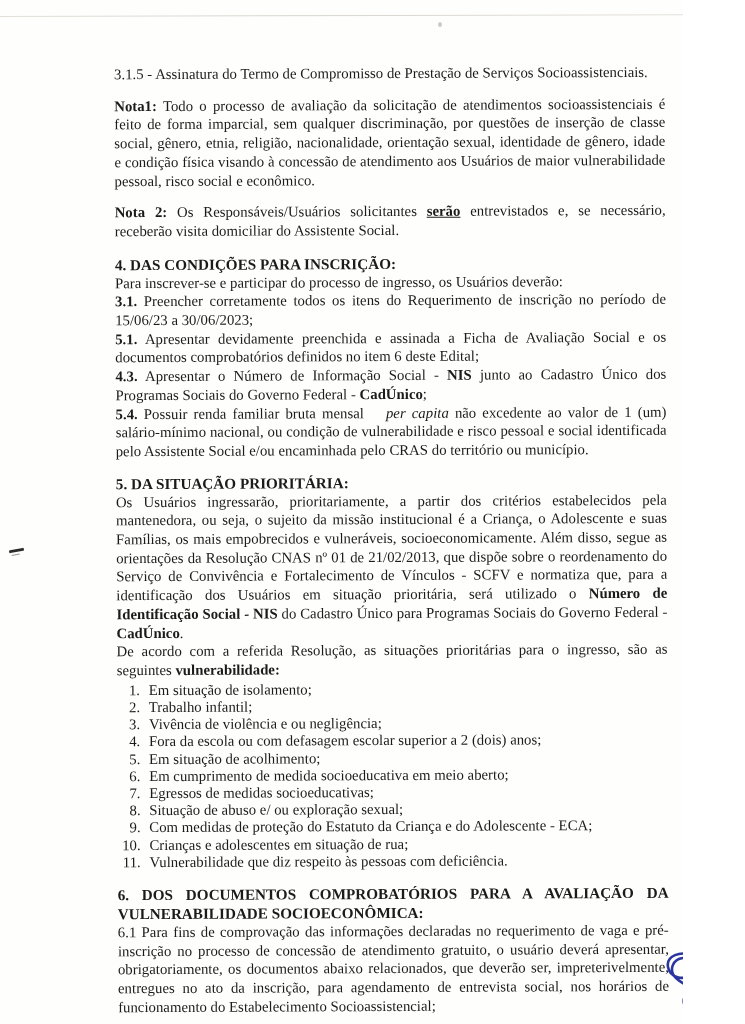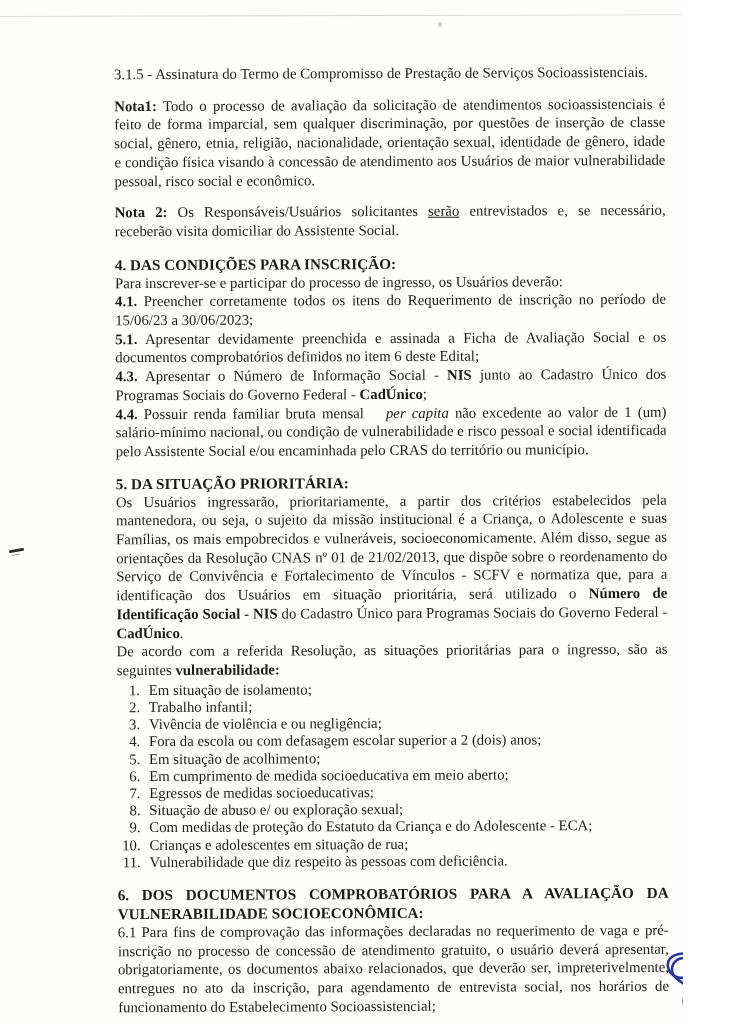--- a/index.html
+++ b/index.html
@@ -53,21 +53,21 @@
     width: 551px;
     font-size: 14.8px;
     line-height: 18.7px;
     text-align: justify;
     transform: rotate(-0.25deg);
     transform-origin: 50% 0;
   }
   p { margin: 0 0 13px 0; }
   p.tight { margin: 0; }
   .b  { font-weight: bold; }
-  .bu { font-weight: normal; text-decoration: underline; }
+  .bu { font-weight: bold; text-decoration: underline; }
   .u  { }
   .i  { font-style: italic; margin-left: 16px; }
   h2 {
     font-size: 15.2px;
     line-height: 19px;
     font-weight: bold;
     margin: 0;
     text-align: justify;
   }
   h2.gap-top { margin-top: 14px; }
@@ -98,27 +98,27 @@
 
     <p><span>3.1.5 - Assinatura do Termo de Compromisso de Prestação de Serviços Socioassistenciais.</span></p>
 
     <p><span class="b">Nota1:</span><span> Todo o processo de avaliação da solicitação de atendimentos socioassistenciais é feito de forma imparcial, sem qualquer discriminação, por questões de inserção de classe social, gênero, etnia, religião, nacionalidade, orientação sexual, identidade de gênero, idade e condição física visando à concessão de atendimento aos Usuários de maior vulnerabilidade pessoal, risco social e econômico.</span></p>
 
     <p><span class="b">Nota 2:</span><span> Os Responsáveis/Usuários solicitantes </span><span class="bu">serão</span><span> entrevistados e, se necessário, receberão visita domiciliar do Assistente Social.</span></p>
 
     <h2 class="gap-top">4. DAS CONDIÇÕES PARA INSCRIÇÃO:</h2>
     <p class="tight">Para inscrever-se e participar do processo de ingresso, os Usuários deverão:</p>
 
-    <p class="tight"><span class="b">4.1.</span><span> Preencher corretamente todos os itens do Requerimento de inscrição no período de 15/06/23 a 30/06/2023;</span></p>
+    <p class="tight"><span class="b">3.1.</span><span> Preencher corretamente todos os itens do Requerimento de inscrição no período de 15/06/23 a 30/06/2023;</span></p>
 
     <p class="tight"><span class="b">5.1.</span><span> Apresentar devidamente preenchida e assinada a Ficha de Avaliação Social e os documentos comprobatórios definidos no </span><span class="u">item 6</span><span> deste Edital;</span></p>
 
     <p class="tight"><span class="b">4.3.</span><span> Apresentar o Número de Informação Social - </span><span class="b">NIS</span><span> junto ao Cadastro Único dos Programas Sociais do Governo Federal - </span><span class="b">CadÚnico</span><span>;</span></p>
 
-    <p><span class="b">4.4.</span><span> Possuir renda familiar bruta mensal </span><span class="i">per capita</span><span> não excedente ao valor de 1 (um) salário-mínimo nacional, ou condição de vulnerabilidade e risco pessoal e social identificada pelo Assistente Social e/ou encaminhada pelo CRAS do território ou município.</span></p>
+    <p><span class="b">5.4.</span><span> Possuir renda familiar bruta mensal </span><span class="i">per capita</span><span> não excedente ao valor de 1 (um) salário-mínimo nacional, ou condição de vulnerabilidade e risco pessoal e social identificada pelo Assistente Social e/ou encaminhada pelo CRAS do território ou município.</span></p>
 
     <h2>5. DA SITUAÇÃO PRIORITÁRIA:</h2>
     <p class="tight"><span>Os Usuários ingressarão, prioritariamente, a partir dos critérios estabelecidos pela mantenedora, ou seja, o sujeito da missão institucional é a Criança, o Adolescente e suas Famílias, os mais empobrecidos e vulneráveis, socioeconomicamente. Além disso, segue as orientações da Resolução CNAS nº 01 de 21/02/2013, que dispõe sobre o reordenamento do Serviço de Convivência e Fortalecimento de Vínculos - SCFV e normatiza que, para a identificação dos Usuários em situação prioritária, será utilizado o </span><span class="b">Número de Identificação Social - NIS</span><span> do Cadastro Único para Programas Sociais do Governo Federal - </span><span class="b">CadÚnico</span><span>.</span></p>
     <p class="tight"><span>De acordo com a referida Resolução, as situações prioritárias para o ingresso, são as seguintes </span><span class="b">vulnerabilidade:</span></p>
 
     <ol class="vuln-list">
       <li>Em situação de isolamento;</li>
       <li>Trabalho infantil;</li>
       <li>Vivência de violência e ou negligência;</li>
       <li>Fora da escola ou com defasagem escolar superior a 2 (dois) anos;</li>

